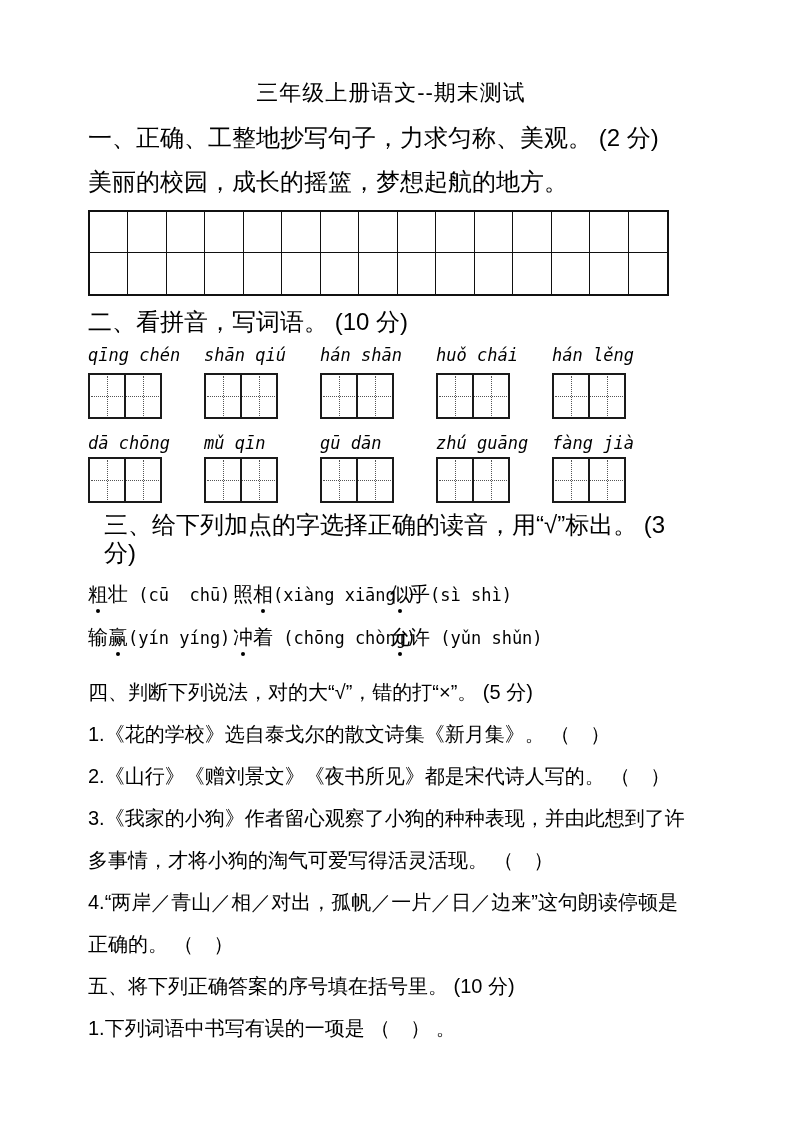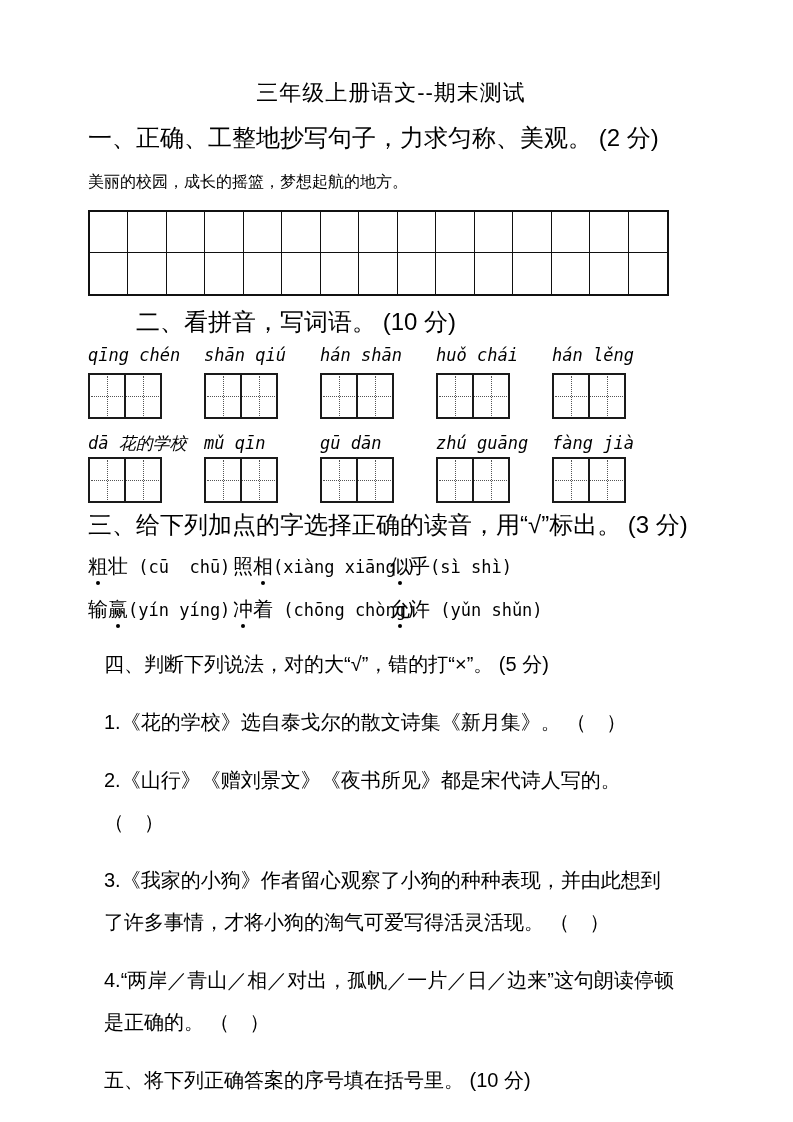--- a/index.html
+++ b/index.html
@@ -11,36 +11,36 @@
     overflow:hidden;
   }
   .page { width:774px; height:1122px; padding:78px 80px 0 88px; }
 
   .doc-title {
     font-size:22px; line-height:30px; text-align:center;
     font-weight:400; letter-spacing:1px;
   }
 
   .s-heading { font-size:24px; line-height:28px; margin-top:16px; }
-  .sentence  { font-size:16px; line-height:28px; margin-top:16px; }
+  .sentence  { font-size:24px; line-height:28px; margin-top:16px; }
 
   
   .copy-grid {
     margin-top:14px;
     width:581px;
     display:grid;
     grid-template-rows:repeat(2,41px);
     border:2px solid #111;
     background:#fff;
   }
   .copy-cell { border-right:1px solid #111; border-bottom:1px solid #111; }
   .copy-cell:nth-child(15n) { border-right:none; }
   .copy-cell:nth-child(n+16) { border-bottom:none; }
 
-  .s2-heading { margin-top:12px;margin-left:48px; }
+  .s2-heading { margin-top:12px; }
 
   .py-row { display:flex; margin-top:13px; }
   .py-row.first { margin-top:8px; }
   .py-col { width:116px;font-style:italic; }
   .py-col:last-child { width:auto; }
   .py-label {
     font-family:"DejaVu Sans Mono", monospace;
     font-size:17px; line-height:22px; white-space:pre;
   }
   .grid-row { display:flex; margin-top:7px; }
@@ -50,34 +50,34 @@
   .tzg {
     position:relative; display:flex;
     width:74px; height:46px;
     border:2px solid #1a1a1a; background:#fff;
   }
   .tzg-cell { position:relative; flex:1; }
   .tzg-cell + .tzg-cell { border-left:2px solid #1a1a1a; }
   .tzg-vline { position:absolute; left:50%; top:1px; bottom:1px; border-left:1px dotted #555; }
   .tzg-hline { position:absolute; left:1px; right:1px; top:50%; border-top:1px dotted #555; }
 
-  .s3-heading { margin-top:8px; }
+  .s3-heading { margin-top:8px;margin-left:16px; }
   .word-row { display:flex; margin-top:12px; align-items:flex-end; }
   .word-entry { font-size:20px; line-height:30px; white-space:pre; }
   .word-entry .py { font-family:"DejaVu Sans Mono", monospace; font-size:17px; }
   .w-col1 { width:145px; }
   .w-col2 { width:157px; }
   .dotted { position:relative; display:inline-block; }
   .dotted::after {
     content:""; position:absolute; left:50%; transform:translateX(-50%);
     bottom:-4px; width:4px; height:4px; border-radius:50%; background:#000;
   }
 
   .q-block { margin-top:18px; }
-  .line { font-size:20px; line-height:42px; margin:16px; }
+  .line { font-size:20px; line-height:42px; margin:0; }
 </style>
 </head>
 <body>
 
 <div class="page">
 
   <div class="doc-title">三年级上册语文--期末测试</div>
 
   <div class="s-heading">一、正确、工整地抄写句子，力求匀称、美观。 (2 分)</div>
   <div class="sentence">美丽的校园，成长的摇篮，梦想起航的地方。</div>
@@ -176,21 +176,21 @@
             <span class="tzg-vline"></span>
           </div>
           <div class="tzg-cell">
             <span class="tzg-vline"></span>
           </div>
         </div>
       </div>
   </div>
 
   <div class="py-row">
-    <div class="py-col py-label">dā 花的学校</div>
+    <div class="py-col py-label">dā chōng</div>
     <div class="py-col py-label">mǔ qīn</div>
     <div class="py-col py-label">gū dān</div>
     <div class="py-col py-label">zhú guāng</div>
     <div class="py-col py-label">fàng jià</div>
   </div>
   <div class="grid-row second">
     <div class="py-col">
         <div class="tzg">
           <span class="tzg-hline"></span>
           <div class="tzg-cell">

